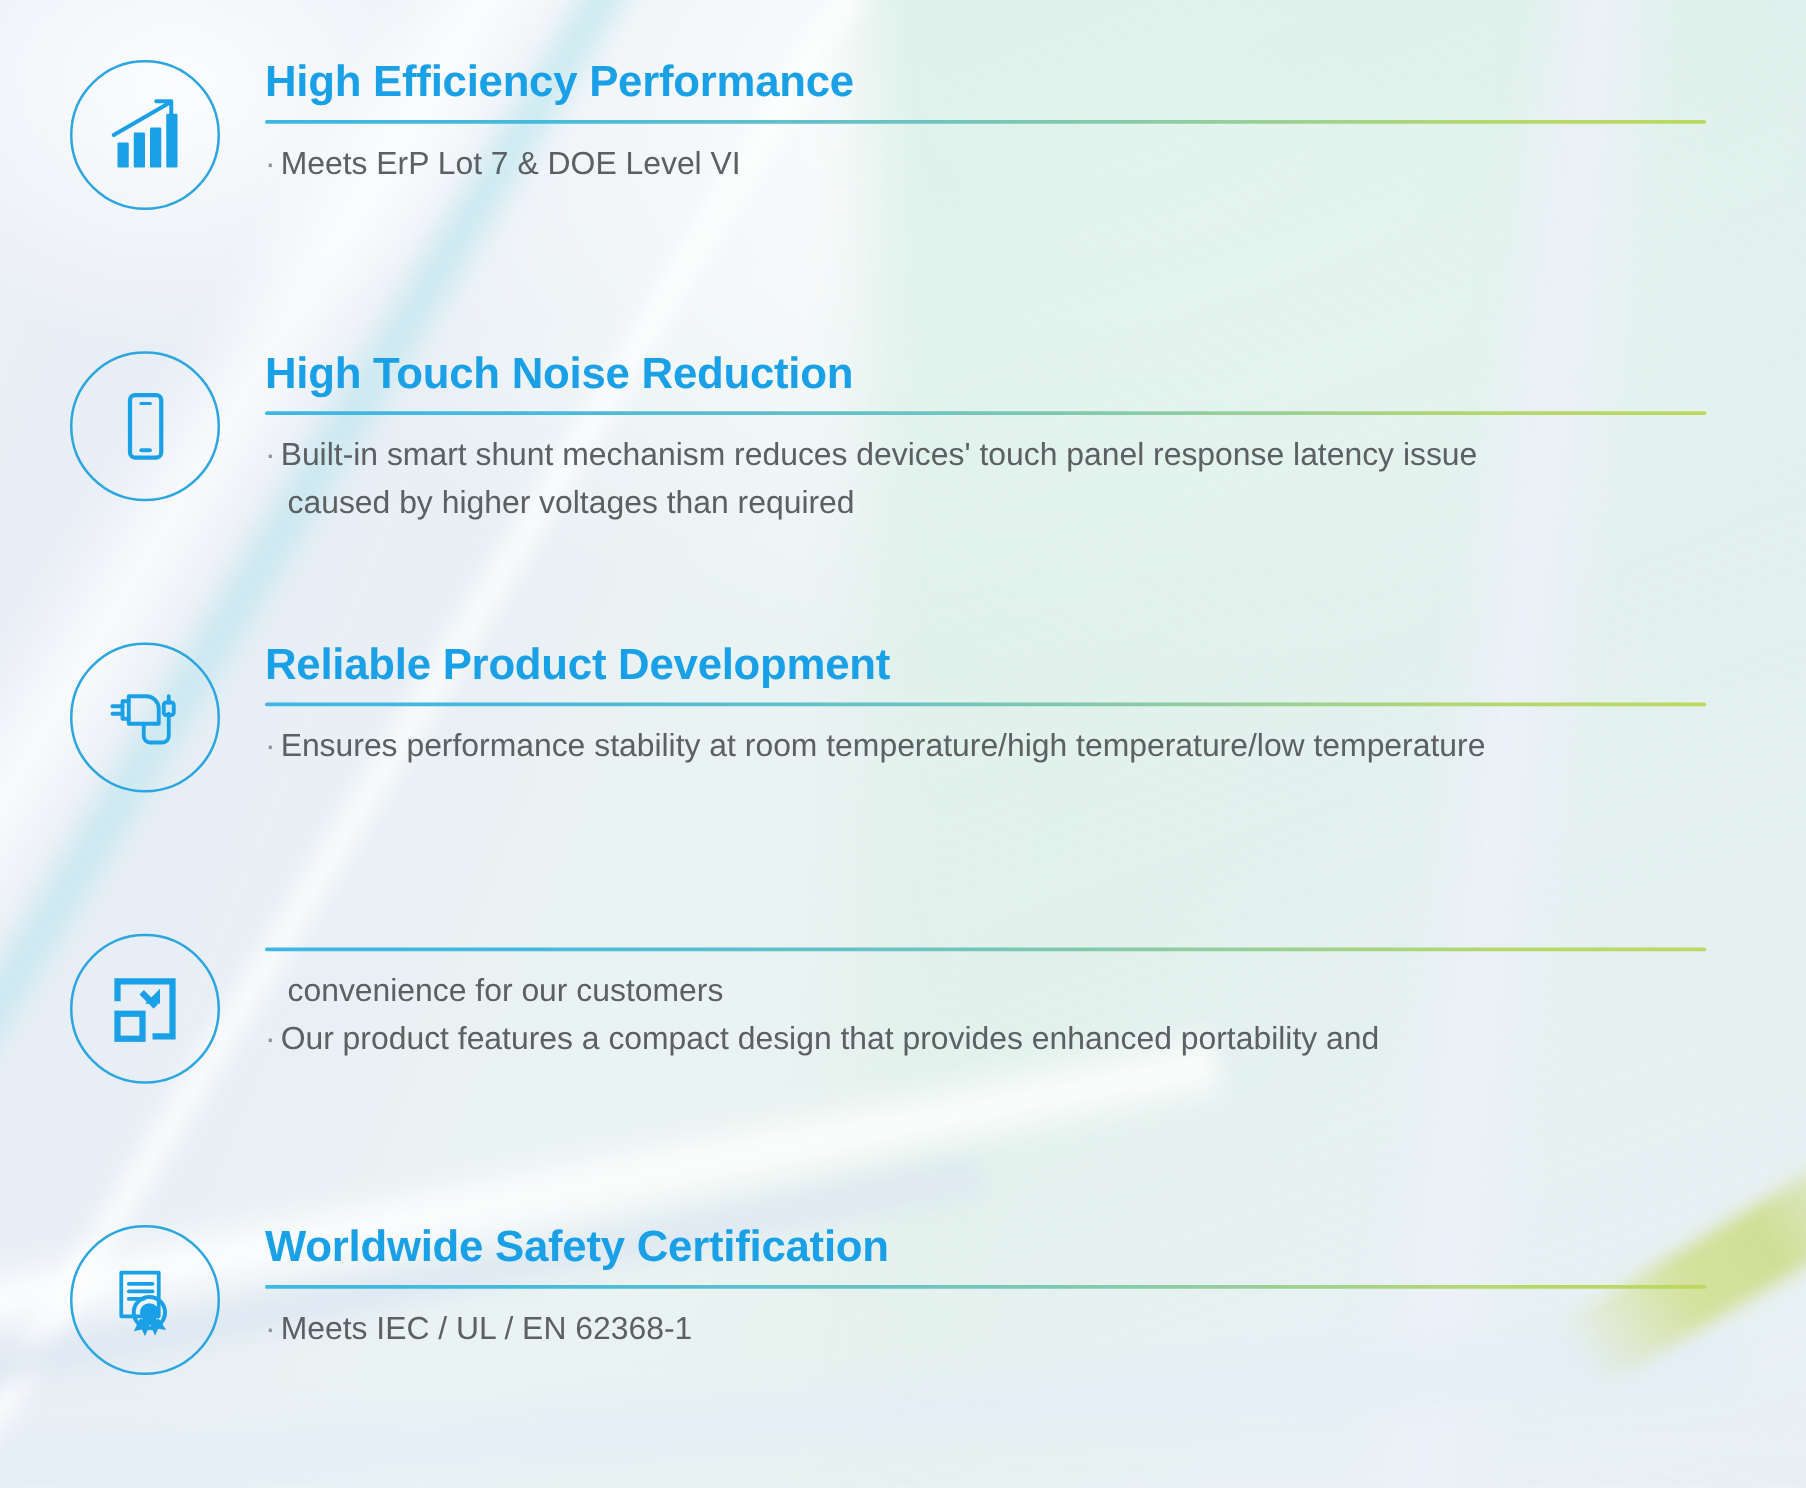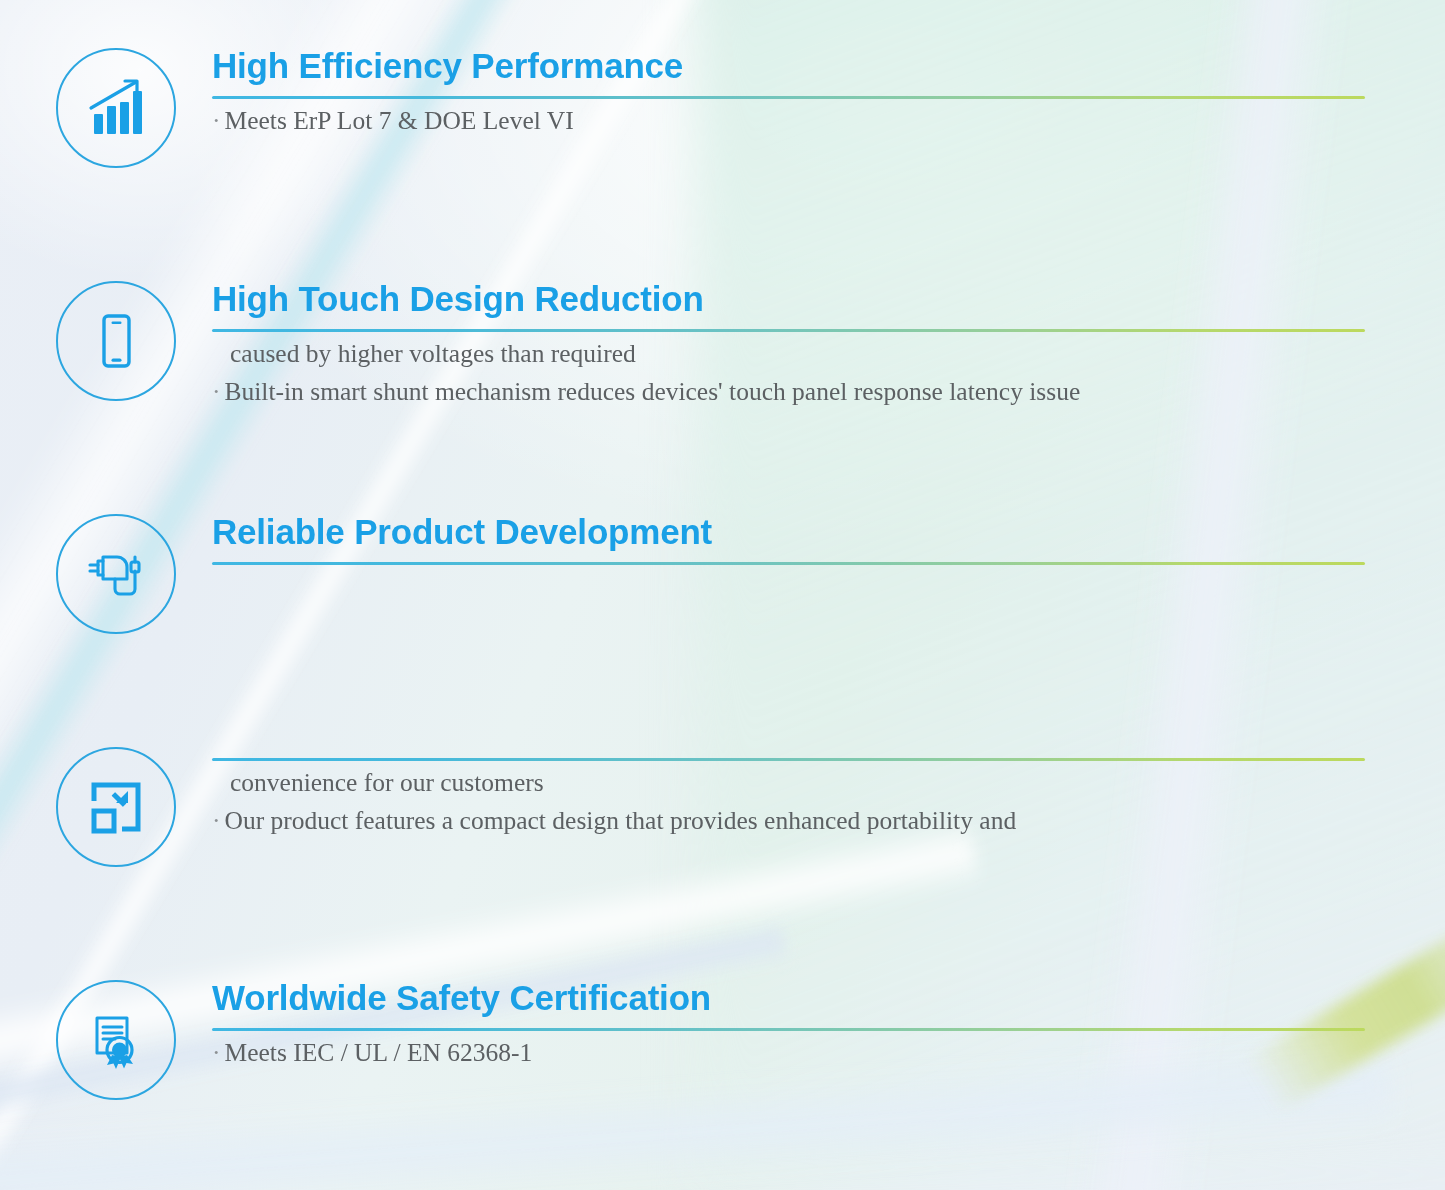--- a/index.html
+++ b/index.html
@@ -159,22 +159,21 @@
 
   .f-rule {
     width: 1153px;
     height: 3px;
     margin-top: 11px;
     border-radius: 2px;
     background: linear-gradient(90deg, #3fb7e3 0%, #45b9dc 18%, #6cc3c2 45%, #97cf99 68%, #b5d86d 85%, #bcd95e 100%);
   }
 
   .f-lines {
-    margin-top: 3px;
-    font-family: Liberation Serif, serif;
+    margin-top: 14px;
   }
   .f-line {
     color: #5c6063;
     font-size: 25.5px;
     line-height: 1.49;
     white-space: nowrap;
   }
   .f-line .bullet {
     color: #8c9093;
     margin-right: 4px;
@@ -232,25 +231,25 @@
       <div class="icon-wrap">
         <div class="icon-circle">
           <svg width="70" height="70" viewBox="0 0 70 70" aria-hidden="true">
             <rect x="23" y="10" width="25" height="50" rx="4" fill="none" stroke="#1aa0e6" stroke-width="3.4"></rect>
             <rect x="30.5" y="15.5" width="10" height="2.4" rx="1.2" fill="#1aa0e6"></rect>
             <rect x="30.5" y="52.6" width="10" height="3.2" rx="1.6" fill="#1aa0e6"></rect>
           </svg>
         </div>
       </div>
       <div class="body-col">
-        <div class="f-title">High Touch Design Reduction</div>
-        <div class="f-rule"></div>
-        <div class="f-lines">
+        <div class="f-title">High Touch Noise Reduction</div>
+        <div class="f-rule"></div>
+        <div class="f-lines">
+          <div class="f-line"><span class="bullet">·</span><span>Built-in smart shunt mechanism reduces devices' touch panel response latency issue</span></div>
           <div class="f-line cont"><span>caused by higher voltages than required</span></div>
-          <div class="f-line"><span class="bullet">·</span><span>Built-in smart shunt mechanism reduces devices' touch panel response latency issue</span></div>
         </div>
       </div>
     </div>
 
     <div class="feature" style="top:514px;">
       <div class="icon-wrap">
         <div class="icon-circle">
           <svg width="74" height="74" viewBox="0 0 74 74" aria-hidden="true">
             <g fill="none" stroke="#1aa0e6" stroke-width="3.1" stroke-linecap="round" stroke-linejoin="round">
               <path d="M24 20 H38 a10 10 0 0 1 10 10 V42 H24 Z"></path>
@@ -261,20 +260,21 @@
               <rect x="52" y="25" width="8" height="10" rx="2"></rect>
               <path d="M56 25 V20"></path>
             </g>
           </svg>
         </div>
       </div>
       <div class="body-col">
         <div class="f-title">Reliable Product Development</div>
         <div class="f-rule"></div>
         <div class="f-lines">
+          <div class="f-line"><span class="bullet">·</span><span>Ensures performance stability at room temperature/high temperature/low temperature</span></div>
         </div>
       </div>
     </div>
 
     <div class="feature" style="top:747px;">
       <div class="icon-wrap">
         <div class="icon-circle">
           <svg width="68" height="68" viewBox="0 0 68 68" aria-hidden="true">
             <g fill="none" stroke="#1aa0e6" stroke-width="5">
               <path d="M12 28 V12 H56 V56 H40"></path>

